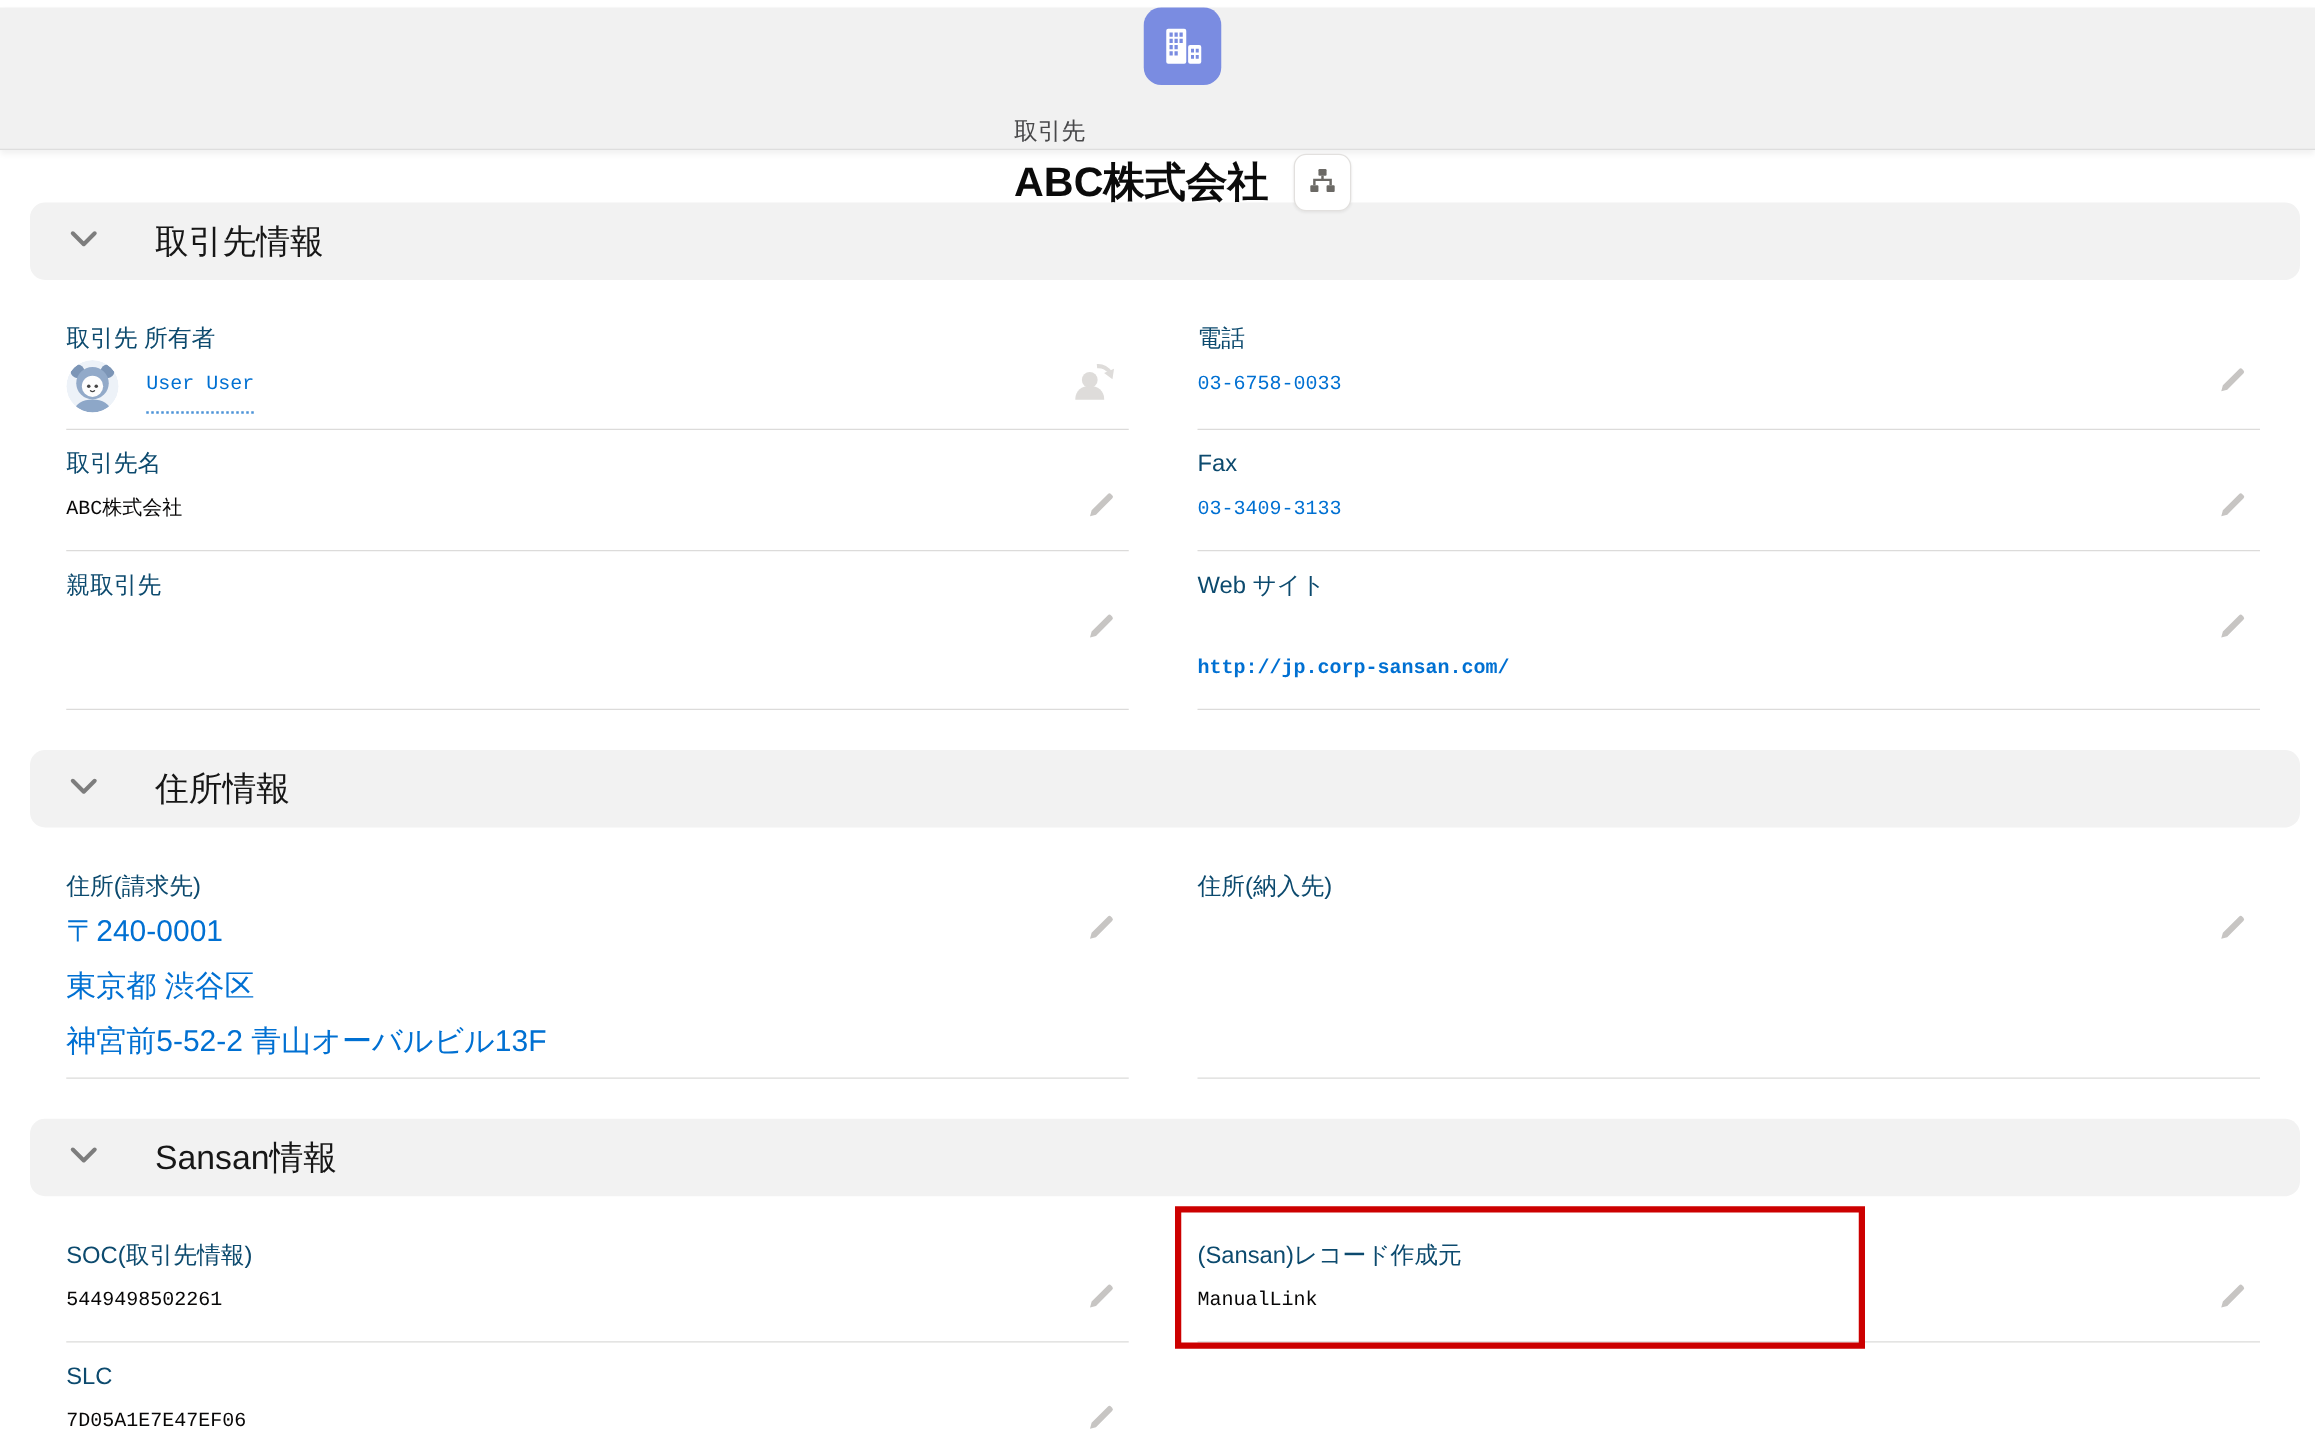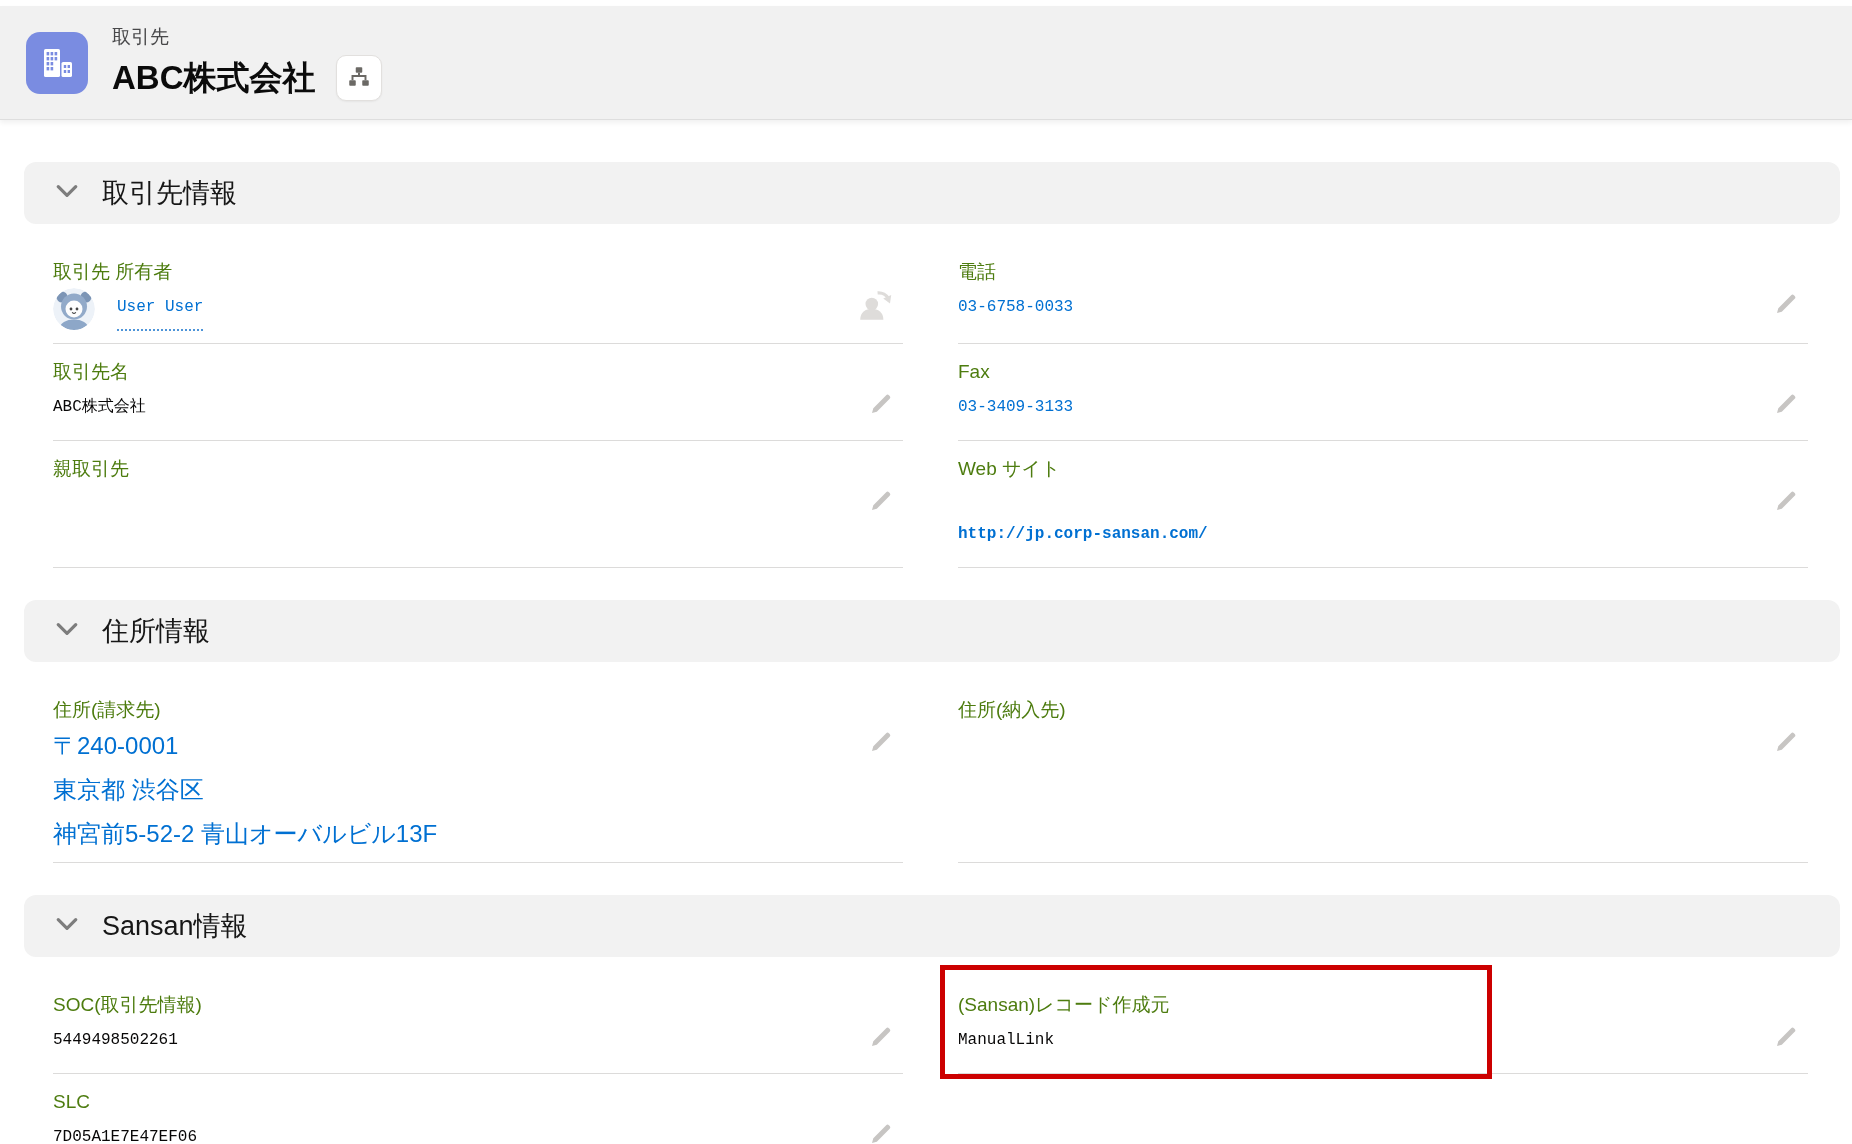--- a/index.html
+++ b/index.html
@@ -7,54 +7,54 @@
   body {
     width:1852px; height:1144px; overflow:hidden;
     background:#ffffff; color:#080707;
     font-family:"Liberation Sans","DejaVu Sans",sans-serif;
   }
   
   .page-header{
     margin-top:6px; height:114px; background:#f1f1f1;
     border-bottom:1px solid #dedede;
     box-shadow:0 3px 5px rgba(0,0,0,.06);
-    display:flex; align-items:center; gap:24px; padding-left:26px;
+    display:flex; align-items:center; gap:24px; padding-left:40px;flex-direction:column;
   }
   .entity-icon{
     width:62px; height:62px; border-radius:14px; background:#7a8ce1;
     display:flex; align-items:center; justify-content:center; flex:none;
   }
   .object-label{ font-size:19px; color:#48484a; margin-bottom:5px; }
   .title-row{ display:flex; align-items:center; gap:20px; }
   .record-title{ margin:0; font-size:33px; font-weight:700; color:#0b0b0b; }
   .hier-btn{
     width:46px; height:46px; background:#fff; border:1px solid #e2e0de; border-radius:10px;
     display:flex; align-items:center; justify-content:center; cursor:pointer;
     box-shadow:0 1px 2px rgba(0,0,0,.05); padding:0;
   }
   
   main{ padding:42px 12px 0 24px; }
   .section{ margin-top:0; }
   .section + .section{ margin-top:32px; }
   .sec-header{
     height:62px; background:#f2f2f2; border-radius:12px;
-    display:flex; align-items:center; gap:20px; padding:0 28px; cursor:pointer;
+    display:flex; align-items:center; gap:42px; padding:0 28px; cursor:pointer;
   }
   .sec-title{ margin:0; font-size:27px; font-weight:500; color:#171717; }
   .fields{
     display:grid; grid-template-columns:1fr 1fr;
     column-gap:55px; padding:20px 32px 0 29px;
   }
   .field{
     position:relative; border-bottom:1px solid #dcdbda;
     padding:14px 50px 12px 0; min-height:96px;
   }
   .field.tall{ padding-bottom:6px; }
   .field.blank{ border-bottom:none; }
-  .flabel{ font-size:19px; color:#4d7c0f; line-height:28px; }
+  .flabel{ font-size:19px; color:#0c4a6e; line-height:28px; }
   .fvalue{
     font-size:16px; line-height:42px; min-height:42px;
     display:flex; align-items:center; gap:22px; color:#080707;font-family:Liberation Mono, monospace;
   }
   .flink{ color:#0070d2; text-decoration:none; cursor:pointer; }
   .bold{ font-weight:700;margin-top:30px; }
   .owner-link{ border-bottom:2px dotted #4d94d8; padding-bottom:1px; }
   .addr-lines a{ display:block; line-height:44px; font-size:24px; }
   .avatar{ width:42px; height:42px; border-radius:50%; overflow:hidden; flex:none; }
   .pencil{

